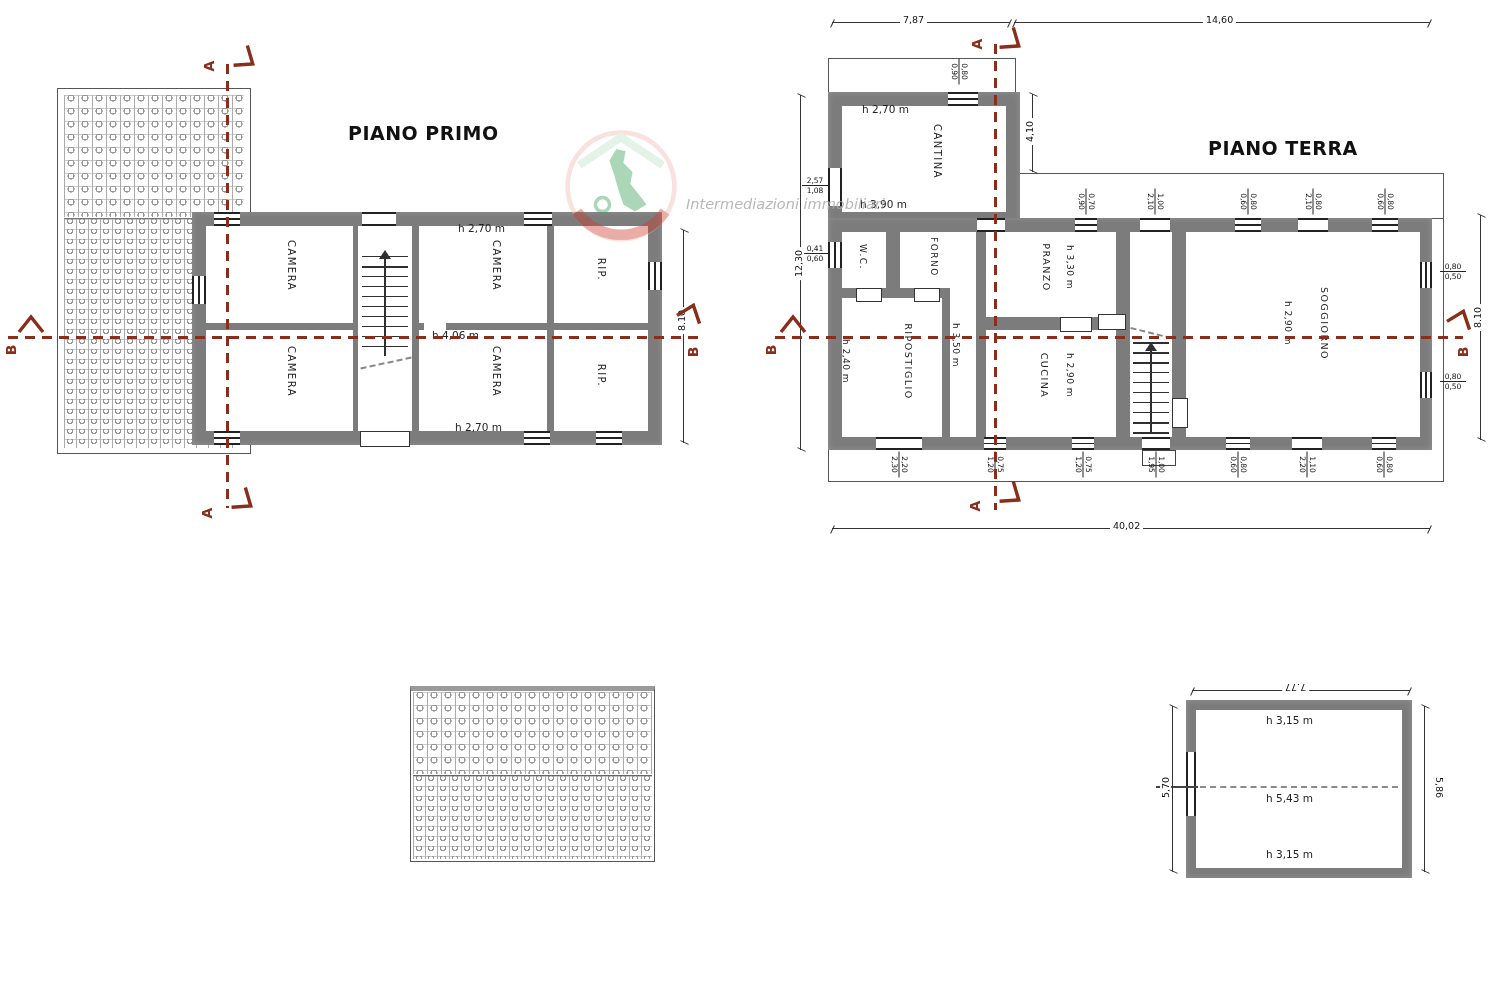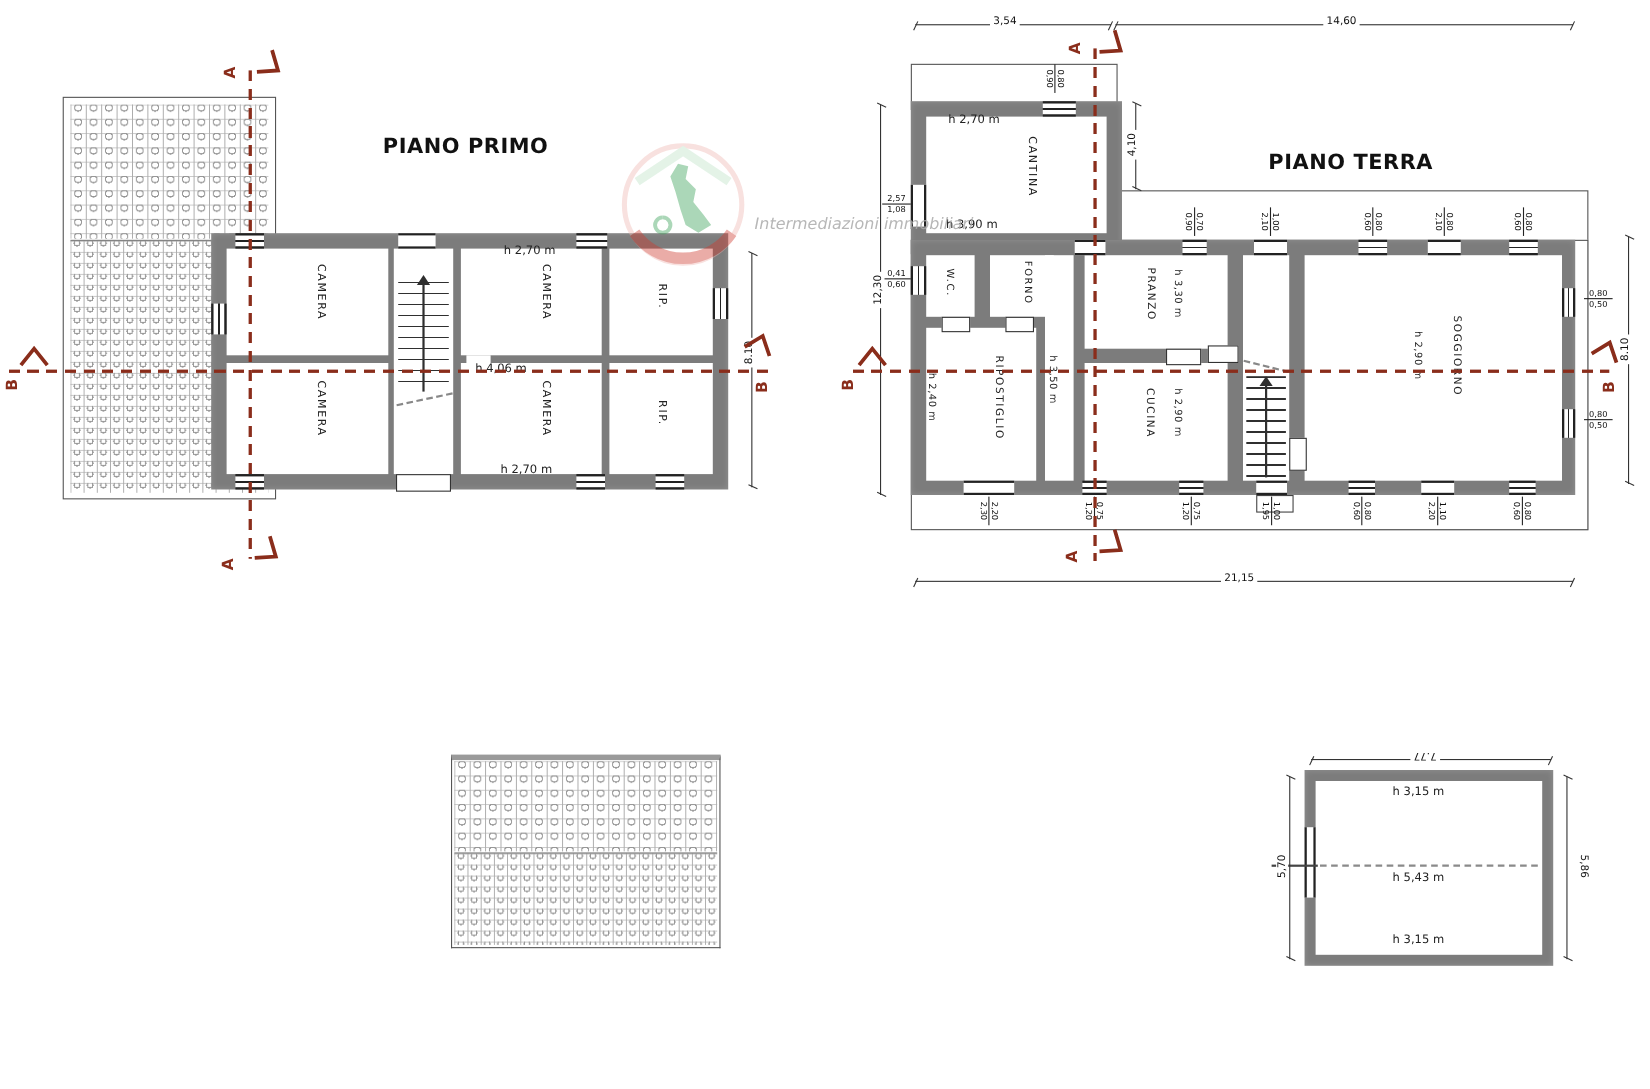--- a/index.html
+++ b/index.html
@@ -121,21 +121,21 @@
   <div class="secletter" style="left:202px;top:505px;">A</div>
   <svg class="chev" style="left:16px;top:314px;" viewBox="0 0 30 20">
       <path d="M3,18 L15,3 L27,18" fill="none" stroke="#8a2d1b" stroke-width="3.4"></path>
     </svg>
   <div class="secletter" style="left:6px;top:342px;">B</div>
   <svg class="chev" style="left:676px;top:302px;transform:rotate(20deg);" viewBox="0 0 30 20">
       <path d="M3,18 L15,3 L27,18" fill="none" stroke="#8a2d1b" stroke-width="3.4"></path>
     </svg>
   <div class="secletter" style="left:688px;top:344px;">B</div>
 
-  <div class="title" style="left:1153px;top:137px;">PIANO TERRA</div>
+  <div class="title" style="left:1208px;top:137px;">PIANO TERRA</div>
 
   <div class="outline" style="left:828px;top:58px;width:186px;height:40px;"></div>
   <div class="outline" style="left:1016px;top:173px;width:426px;height:307px;"></div>
   <div class="outline" style="left:828px;top:218px;width:614px;height:262px;"></div>
 
   <div class="wall" style="left:828px;top:92px;width:192px;height:139px;"></div>
   <div class="wall" style="left:828px;top:218px;width:604px;height:232px;"></div>
 
   <div class="room" style="left:842px;top:106px;width:164px;height:106px;">
     <div class="rlabel rot90" style="left:68px;top:40px;">CANTINA</div>
@@ -263,29 +263,29 @@
   <div class="fdim rot90" style="left:1294px;top:455px;">
       <div class="num1">1,10</div>
       <div>2,20</div>
     </div>
   <div class="fdim rot90" style="left:1371px;top:455px;">
       <div class="num1">0,80</div>
       <div>0,60</div>
     </div>
 
   <div class="dimline-h" style="left:832px;top:22px;width:178px;"></div>
-  <div class="dimlabel" style="left:900px;top:14px;">3,54</div>
+  <div class="dimlabel" style="left:900px;top:14px;">7,87</div>
   <div class="dimline-h" style="left:1014px;top:22px;width:416px;"></div>
   <div class="dimlabel" style="left:1203px;top:14px;">14,60</div>
   <div class="dimline-v" style="left:800px;top:95px;height:355px;"></div>
   <div class="dimlabel rotm90" style="left:782px;top:258px;">12,30</div>
   <div class="dimline-v" style="left:1480px;top:215px;height:225px;"></div>
   <div class="dimlabel rotm90" style="left:1464px;top:312px;">8.10</div>
   <div class="dimline-h" style="left:832px;top:528px;width:598px;"></div>
-  <div class="dimlabel" style="left:1110px;top:520px;">21,15</div>
+  <div class="dimlabel" style="left:1110px;top:520px;">40,02</div>
   <div class="dimline-v" style="left:1032px;top:94px;height:78px;"></div>
   <div class="dimlabel rotm90" style="left:1016px;top:126px;">4,10</div>
 
   <div class="secV" style="left:994px;top:44px;height:466px;"></div>
   <div class="secH" style="left:775px;top:336px;width:688px;"></div>
   <svg class="chev" style="left:998px;top:32px;transform:rotate(125deg);" viewBox="0 0 30 20">
       <path d="M3,18 L15,3 L27,18" fill="none" stroke="#8a2d1b" stroke-width="3.4"></path>
     </svg>
   <div class="secletter" style="left:972px;top:36px;">A</div>
   <svg class="chev" style="left:998px;top:486px;transform:rotate(125deg);" viewBox="0 0 30 20">

